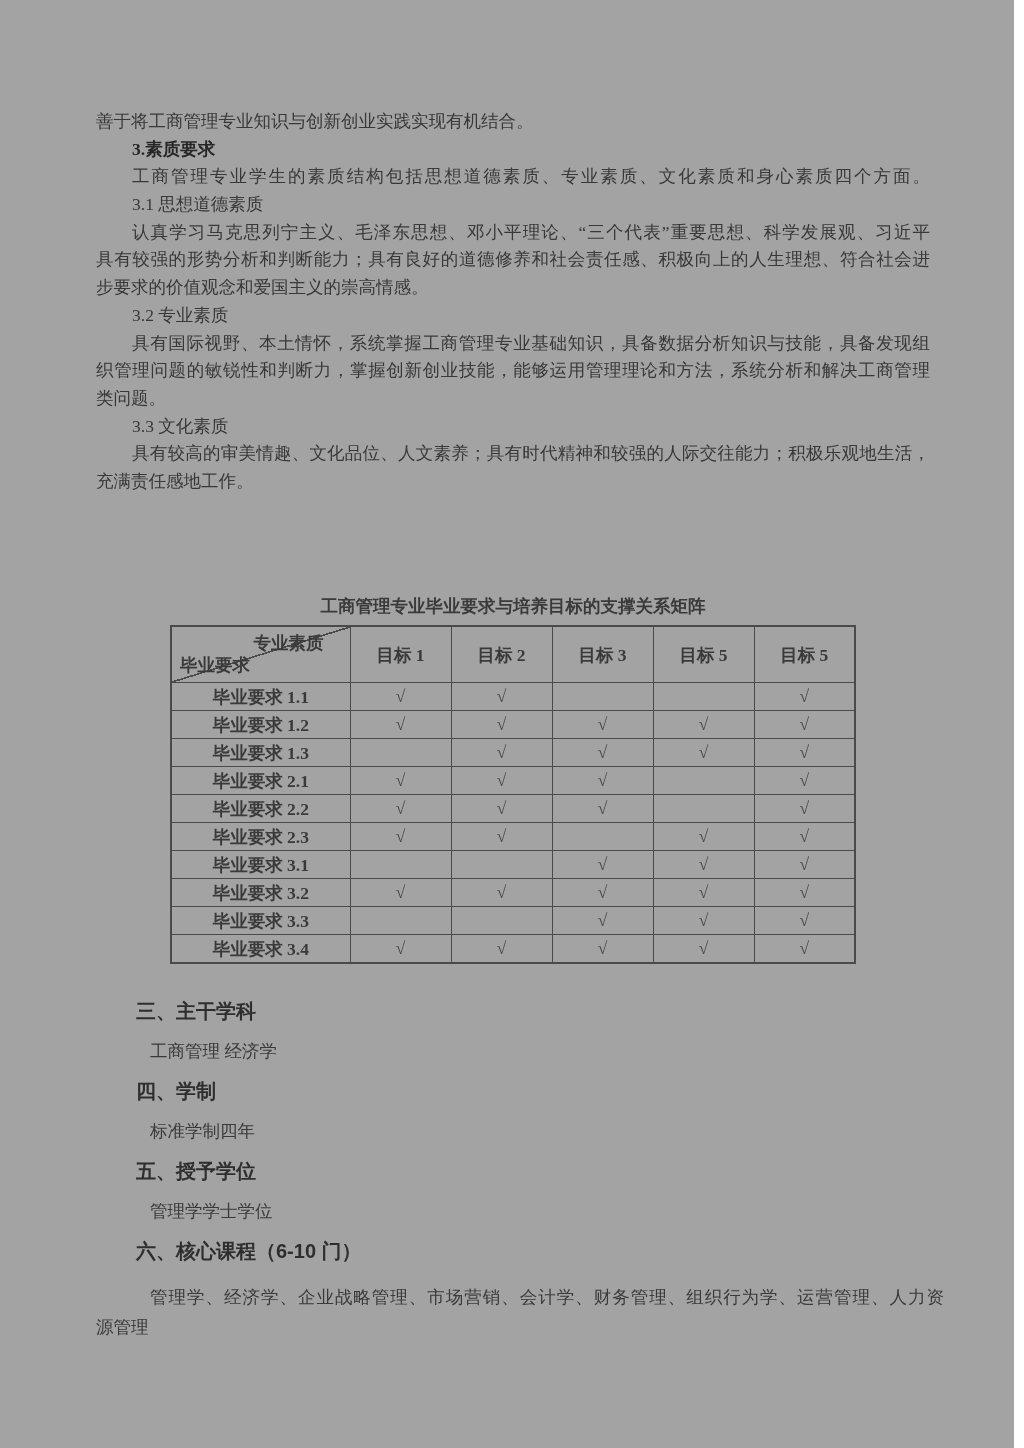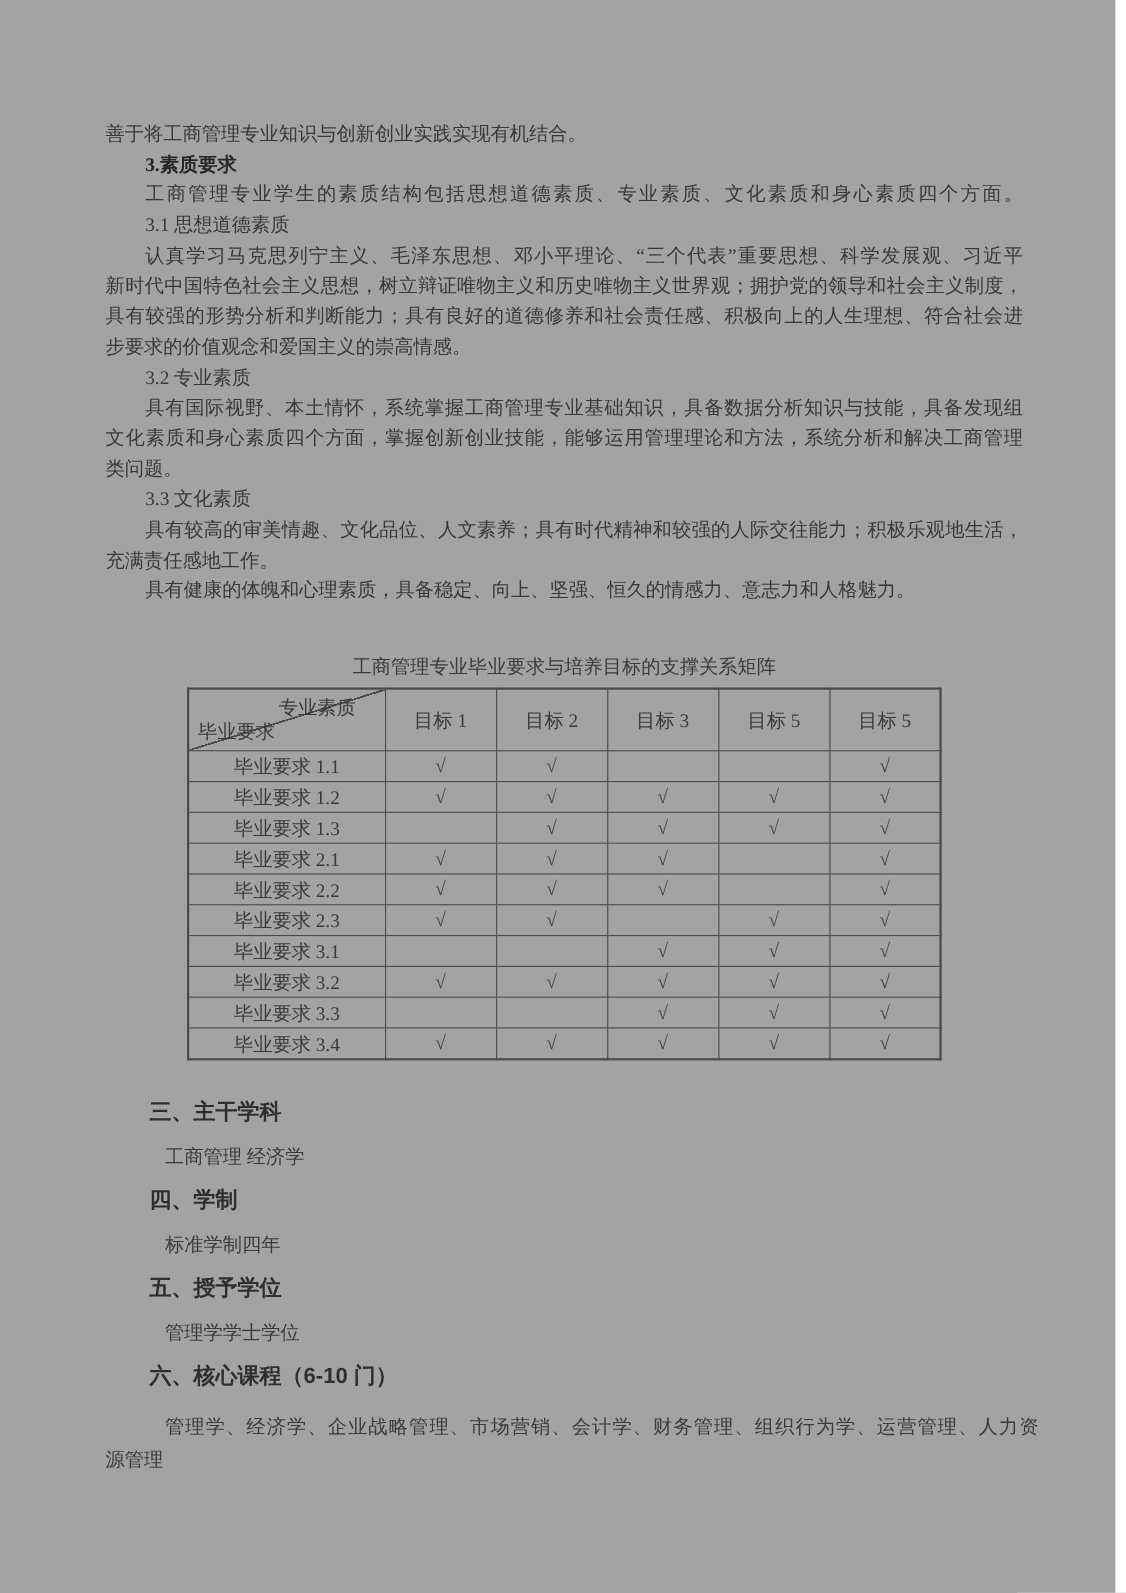--- a/index.html
+++ b/index.html
@@ -35,20 +35,21 @@
     text-align-last: justify;
     overflow: hidden;
   }
   .t-line.j.indent { padding-left: 0; text-indent: 36px; }
   
   .table-block {
     position: absolute;
     left: 96px; top: 590px;
     width: 834px;
     color: #3a3a3a;
+    font-weight: bold;
   }
   .matrix-title {
     text-align: center;
     font-size: 17.5px;
     line-height: 22px;
     padding-top: 5px;
   }
   table.matrix {
     border-collapse: collapse;
     table-layout: fixed;
@@ -114,31 +115,29 @@
 <body>
 
 <div class="page">
 
   <div class="content">
     <div class="t-line">善于将工商管理专业知识与创新创业实践实现有机结合。</div>
     <div class="t-line bold indent">3.素质要求</div>
     <div class="t-line j indent">工商管理专业学生的素质结构包括思想道德素质、专业素质、文化素质和身心素质四个方面。</div>
     <div class="t-line indent">3.1 思想道德素质</div>
     <div class="t-line j indent">认真学习马克思列宁主义、毛泽东思想、邓小平理论、“三个代表”重要思想、科学发展观、习近平</div>
-    <div class="t-line j">新时代中国特色社会主义思想，树立辩证唯物主义和历史唯物主义世界观；拥护党的领导和社会主义制度，</div>
     <div class="t-line j">具有较强的形势分析和判断能力；具有良好的道德修养和社会责任感、积极向上的人生理想、符合社会进</div>
     <div class="t-line">步要求的价值观念和爱国主义的崇高情感。</div>
     <div class="t-line indent">3.2 专业素质</div>
     <div class="t-line j indent">具有国际视野、本土情怀，系统掌握工商管理专业基础知识，具备数据分析知识与技能，具备发现组</div>
-    <div class="t-line j">文化素质和身心素质四个方面，掌握创新创业技能，能够运用管理理论和方法，系统分析和解决工商管理</div>
+    <div class="t-line j">织管理问题的敏锐性和判断力，掌握创新创业技能，能够运用管理理论和方法，系统分析和解决工商管理</div>
     <div class="t-line">类问题。</div>
     <div class="t-line indent">3.3 文化素质</div>
     <div class="t-line j indent">具有较高的审美情趣、文化品位、人文素养；具有时代精神和较强的人际交往能力；积极乐观地生活，</div>
     <div class="t-line">充满责任感地工作。</div>
-    <div class="t-line indent">具有健康的体魄和心理素质，具备稳定、向上、坚强、恒久的情感力、意志力和人格魅力。</div>
   </div>
 
   <div class="table-block">
     <div class="matrix-title">工商管理专业毕业要求与培养目标的支撑关系矩阵</div>
     <table class="matrix">
       <colgroup>
         <col class="c-label">
         <col class="c-goal">
           <col class="c-goal">
           <col class="c-goal">

